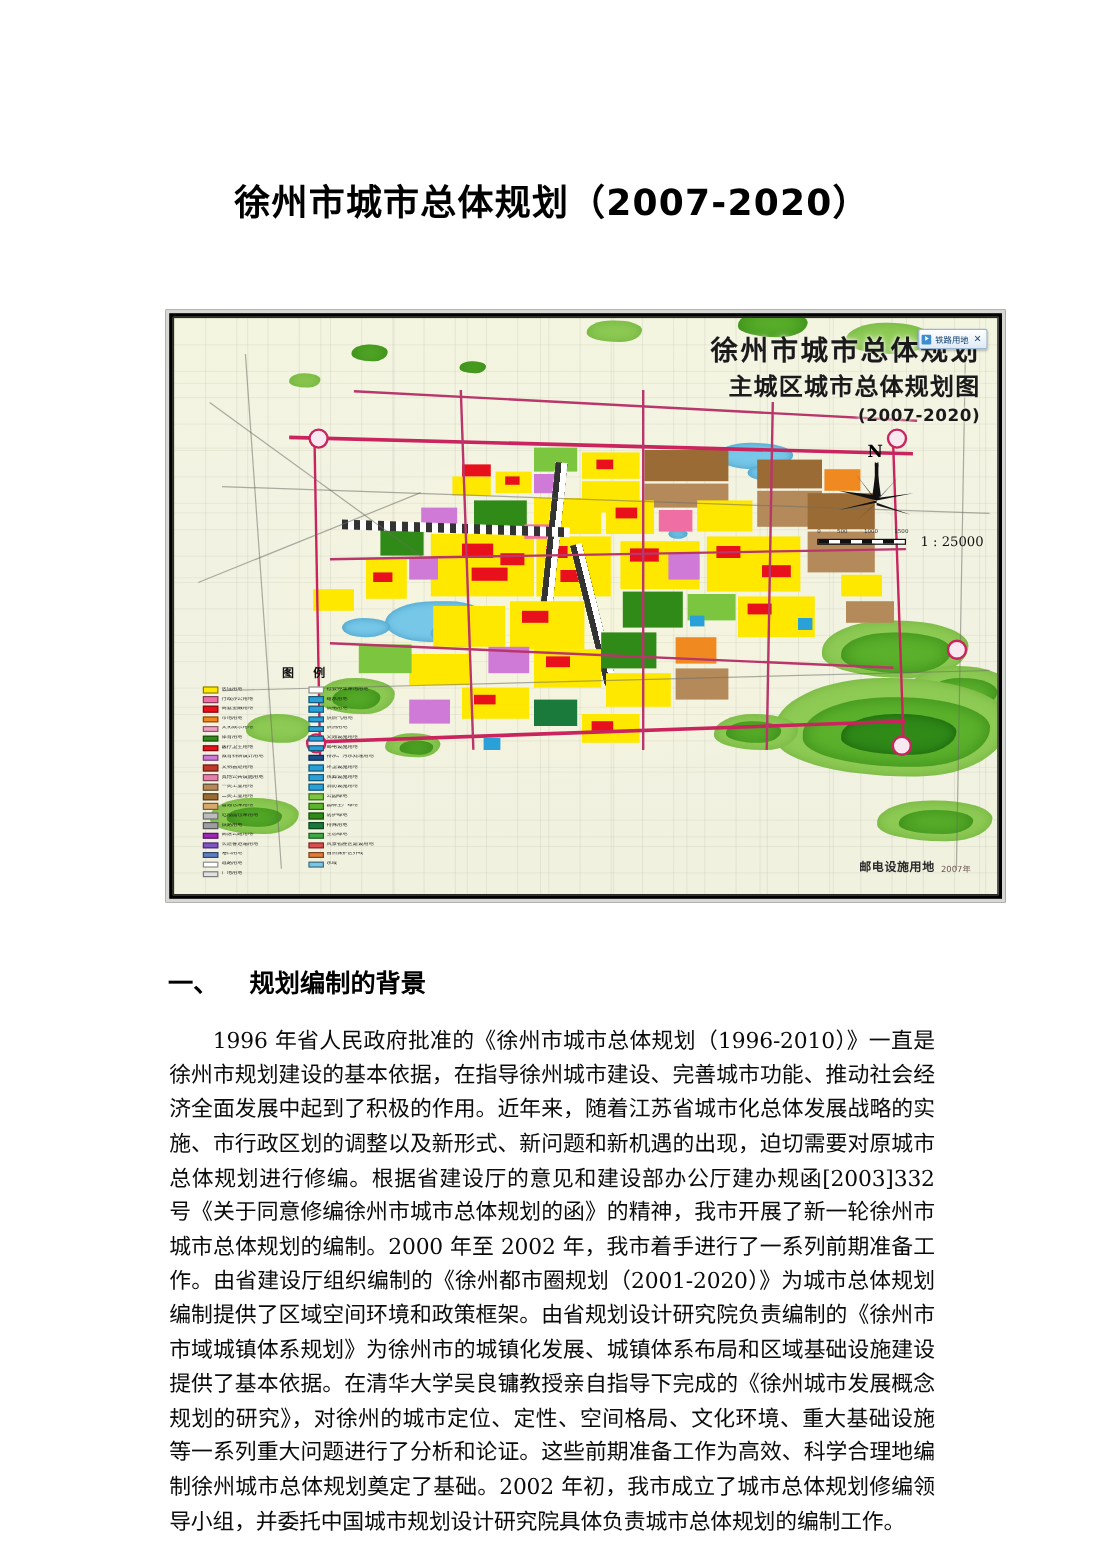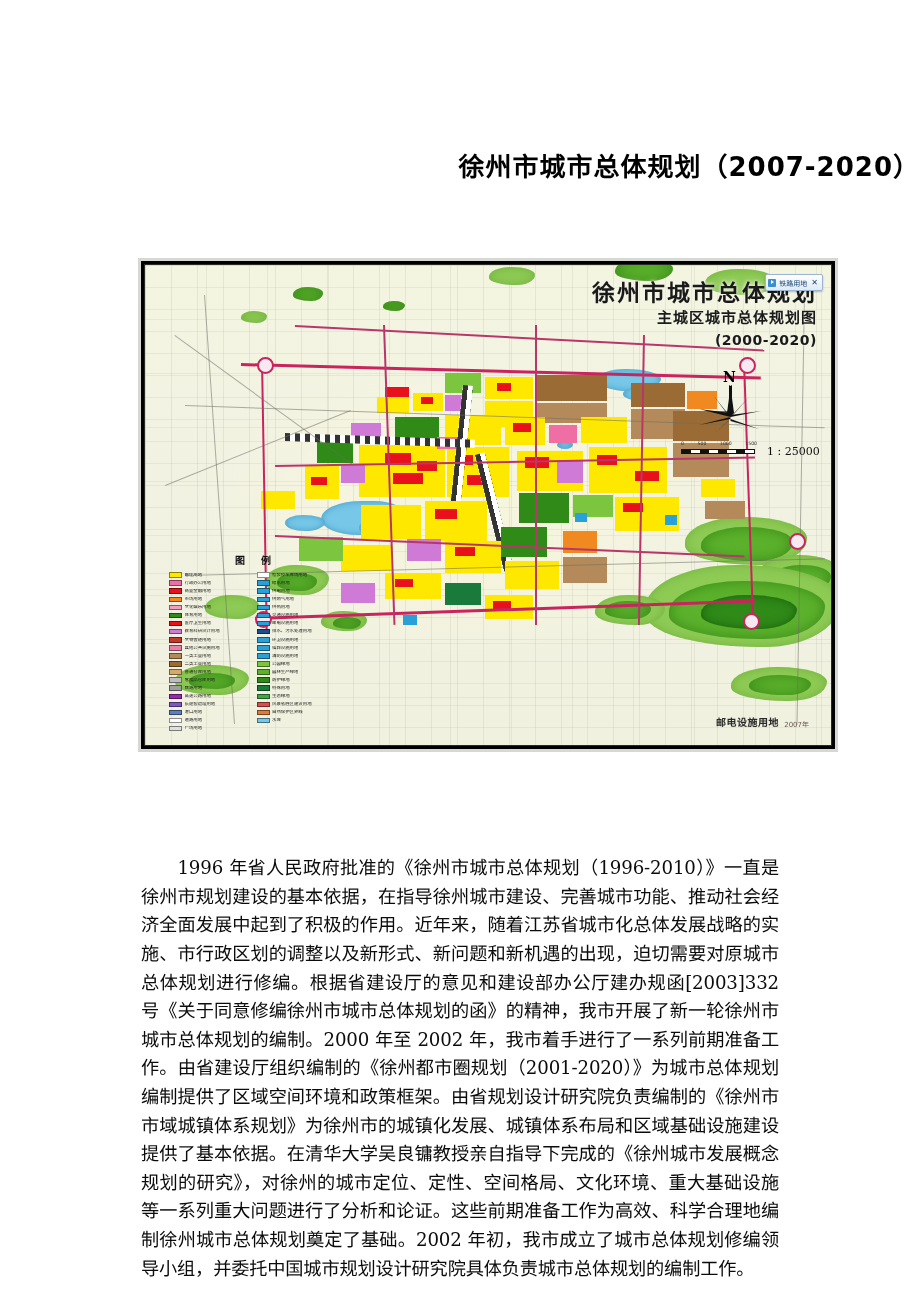--- a/index.html
+++ b/index.html
@@ -22,22 +22,22 @@
     position: absolute;
     inset: 0;
     background: #fff;
   }
 
   
   .doc-title {
     position: absolute;
     left: 0; right: 0;
     top: 152px;
-    text-align: right;
-    font-size: 26px;
+    text-align: center;
+    font-size: 30px;
     font-weight: bold;
     letter-spacing: 1px;
     line-height: 1.2;
     font-family: "DejaVu Sans", "Liberation Sans", sans-serif;
     white-space: nowrap;
   }
 
   
   .map-figure {
     position: absolute;
@@ -154,21 +154,21 @@
     text-shadow: 0 0 3px #f4f4e6, 0 0 6px #f4f4e6;
   }
   .map-title-main {
     font-size: 23px;
     font-weight: bold;
     letter-spacing: 2px;
     line-height: 1.25;
     white-space: nowrap;
   }
   .map-title-sub {
-    font-size: 15px;
+    font-size: 20px;
     font-weight: bold;
     letter-spacing: 1px;
     line-height: 1.45;
     white-space: nowrap;
   }
   .map-title-years {
     font-size: 14px;
     font-weight: bold;
     letter-spacing: .5px;
     line-height: 1.5;
@@ -512,21 +512,21 @@
 
         <div class="junction" style="left:112px; top:92px;"></div>
         <div class="junction" style="left:594px; top:92px;"></div>
         <div class="junction" style="left:110px; top:346px;"></div>
         <div class="junction" style="left:598px; top:348px;"></div>
         <div class="junction" style="left:644px; top:268px;"></div>
 
         <div class="map-title-block">
           <div class="map-title-main">徐州市城市总体规划</div>
           <div class="map-title-sub">主城区城市总体规划图</div>
-          <div class="map-title-years">(2000-2020)</div>
+          <div class="map-title-years">(2007-2020)</div>
         </div>
 
         <div class="popup-widget">
           <span class="pw-icon"></span>
           <span>铁路用地</span>
           <span class="pw-close">✕</span>
         </div>
 
         <div class="compass">
           <div class="n-letter">N</div>
@@ -722,16 +722,19 @@
           </div>
         </div>
 
         <div class="map-credit">邮电设施用地</div>
         <div class="map-date">2007年</div>
 
       </div>
     </div>
   </div>
 
+  <div class="section-heading">
+    <span class="num">一、</span><span>规划编制的背景</span>
+  </div>
 
   <p class="body-text">1996 年省人民政府批准的《徐州市城市总体规划（1996-2010）》一直是徐州市规划建设的基本依据，在指导徐州城市建设、完善城市功能、推动社会经济全面发展中起到了积极的作用。近年来，随着江苏省城市化总体发展战略的实施、市行政区划的调整以及新形式、新问题和新机遇的出现，迫切需要对原城市总体规划进行修编。根据省建设厅的意见和建设部办公厅建办规函[2003]332 号《关于同意修编徐州市城市总体规划的函》的精神，我市开展了新一轮徐州市城市总体规划的编制。2000 年至 2002 年，我市着手进行了一系列前期准备工作。由省建设厅组织编制的《徐州都市圈规划（2001-2020）》为城市总体规划编制提供了区域空间环境和政策框架。由省规划设计研究院负责编制的《徐州市市域城镇体系规划》为徐州市的城镇化发展、城镇体系布局和区域基础设施建设提供了基本依据。在清华大学吴良镛教授亲自指导下完成的《徐州城市发展概念规划的研究》，对徐州的城市定位、定性、空间格局、文化环境、重大基础设施等一系列重大问题进行了分析和论证。这些前期准备工作为高效、科学合理地编制徐州城市总体规划奠定了基础。2002 年初，我市成立了城市总体规划修编领导小组，并委托中国城市规划设计研究院具体负责城市总体规划的编制工作。</p>
 
 </div>
 
 </body></html>

